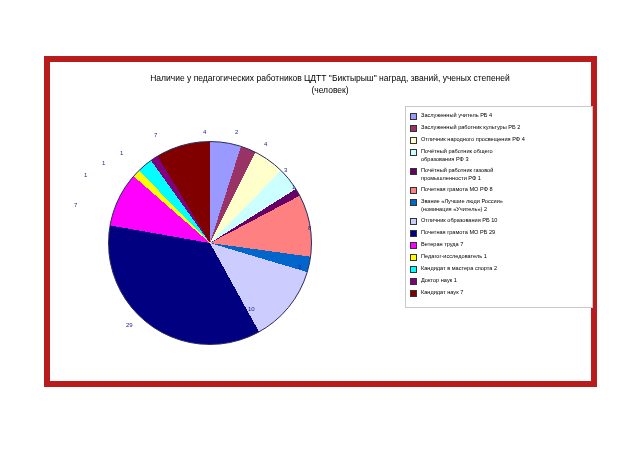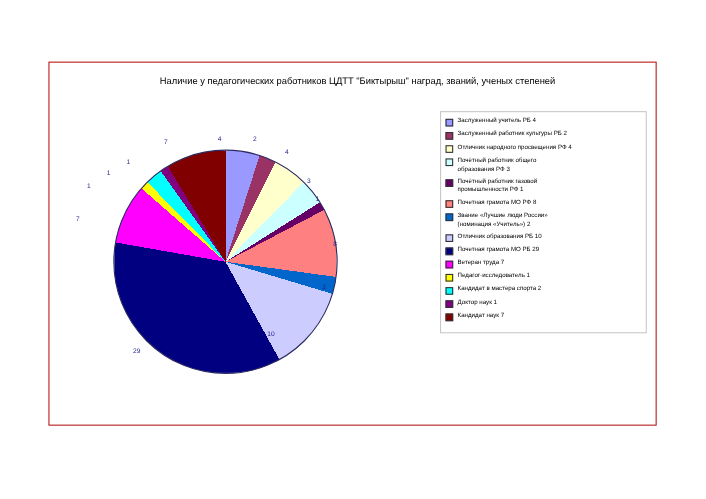--- a/index.html
+++ b/index.html
@@ -17,21 +17,21 @@
     background: #ffffff;
     overflow: hidden;
   }
   
   .chart-frame {
     position: absolute;
     left: 44px;
     top: 56px;
     width: 553px;
     height: 331px;
-    border: 1px solid #b91c1c;
+    border: 6px solid #b91c1c;
     background: #ffffff;
     box-sizing: border-box;
   }
   .chart-title {
     position: absolute;
     left: 70px;
     top: 10px;
     width: 420px;
     text-align: center;
     font-size: 8.5px;
@@ -97,20 +97,21 @@
 </style>
 </head>
 <body>
 
 <div id="page">
 
   <div class="chart-frame">
 
     <div class="chart-title">
       <div>Наличие у педагогических работников ЦДТТ "Биктырыш" наград, званий, ученых степеней</div>
+      <div>(человек)</div>
     </div>
 
     <div class="pie-wrap">
       <div class="pie" id="pie" style="background: conic-gradient(rgb(153, 153, 255) 0deg, rgb(153, 153, 255) 17.778deg, rgb(153, 51, 102) 17.778deg, rgb(153, 51, 102) 26.667deg, rgb(255, 255, 204) 26.667deg, rgb(255, 255, 204) 44.444deg, rgb(204, 255, 255) 44.444deg, rgb(204, 255, 255) 57.778deg, rgb(102, 0, 102) 57.778deg, rgb(102, 0, 102) 62.222deg, rgb(255, 128, 128) 62.222deg, rgb(255, 128, 128) 97.778deg, rgb(0, 102, 204) 97.778deg, rgb(0, 102, 204) 106.667deg, rgb(204, 204, 255) 106.667deg, rgb(204, 204, 255) 151.111deg, rgb(0, 0, 128) 151.111deg, rgb(0, 0, 128) 280deg, rgb(255, 0, 255) 280deg, rgb(255, 0, 255) 311.111deg, rgb(255, 255, 0) 311.111deg, rgb(255, 255, 0) 315.556deg, rgb(0, 255, 255) 315.556deg, rgb(0, 255, 255) 324.444deg, rgb(128, 0, 128) 324.444deg, rgb(128, 0, 128) 328.889deg, rgb(128, 0, 0) 328.889deg, rgb(128, 0, 0) 360deg);"></div>
 
       <span class="slice-label" style="left:135px; top:5px;">4</span>
       <span class="slice-label" style="left:167px; top:5px;">2</span>
       <span class="slice-label" style="left:196px; top:17px;">4</span>
       <span class="slice-label" style="left:216px; top:43px;">3</span>
       <span class="slice-label" style="left:224px; top:60px;">1</span>

